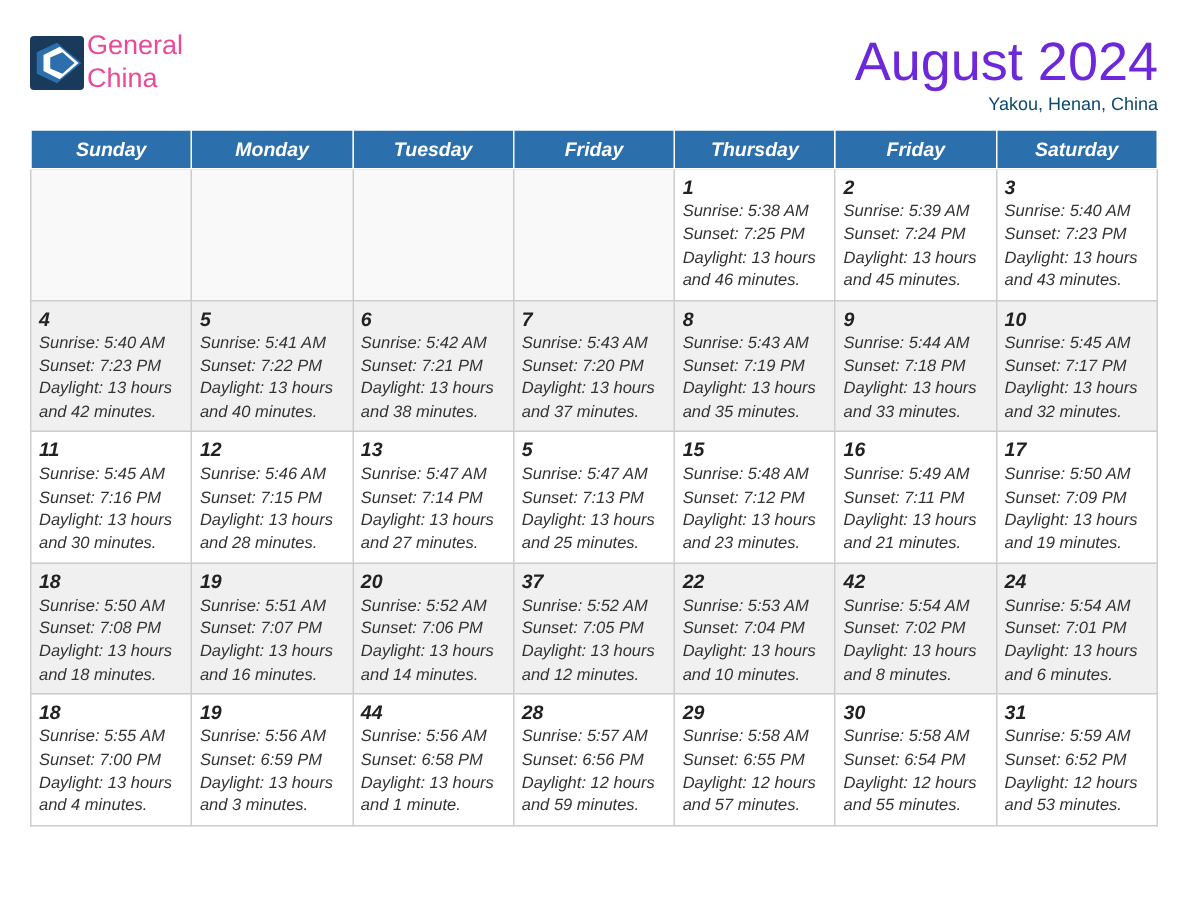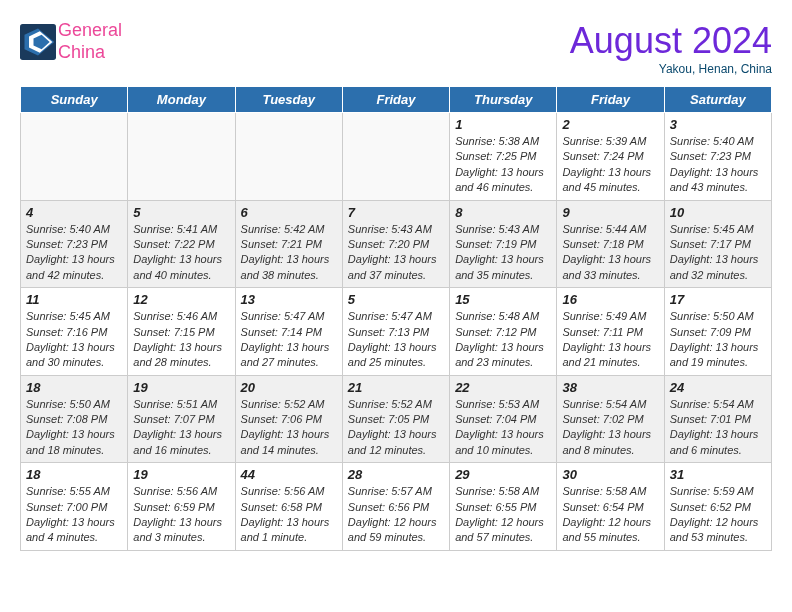--- a/index.html
+++ b/index.html
@@ -209,29 +209,29 @@
         </td>
         <td class="gray-bg">
           <span class="day-num">19</span>
           <div class="cell-info">Sunrise: 5:51 AM<br>Sunset: 7:07 PM<br>Daylight: 13 hours<br>and 16 minutes.</div>
         </td>
         <td class="gray-bg">
           <span class="day-num">20</span>
           <div class="cell-info">Sunrise: 5:52 AM<br>Sunset: 7:06 PM<br>Daylight: 13 hours<br>and 14 minutes.</div>
         </td>
         <td class="gray-bg">
-          <span class="day-num">21</span>
+          <span class="day-num">37</span>
           <div class="cell-info">Sunrise: 5:52 AM<br>Sunset: 7:05 PM<br>Daylight: 13 hours<br>and 12 minutes.</div>
         </td>
         <td class="gray-bg">
           <span class="day-num">22</span>
           <div class="cell-info">Sunrise: 5:53 AM<br>Sunset: 7:04 PM<br>Daylight: 13 hours<br>and 10 minutes.</div>
         </td>
         <td class="gray-bg">
-          <span class="day-num">38</span>
+          <span class="day-num">42</span>
           <div class="cell-info">Sunrise: 5:54 AM<br>Sunset: 7:02 PM<br>Daylight: 13 hours<br>and 8 minutes.</div>
         </td>
         <td class="gray-bg">
           <span class="day-num">24</span>
           <div class="cell-info">Sunrise: 5:54 AM<br>Sunset: 7:01 PM<br>Daylight: 13 hours<br>and 6 minutes.</div>
         </td>
       </tr>
       <tr>
         <td>
           <span class="day-num">18</span>

